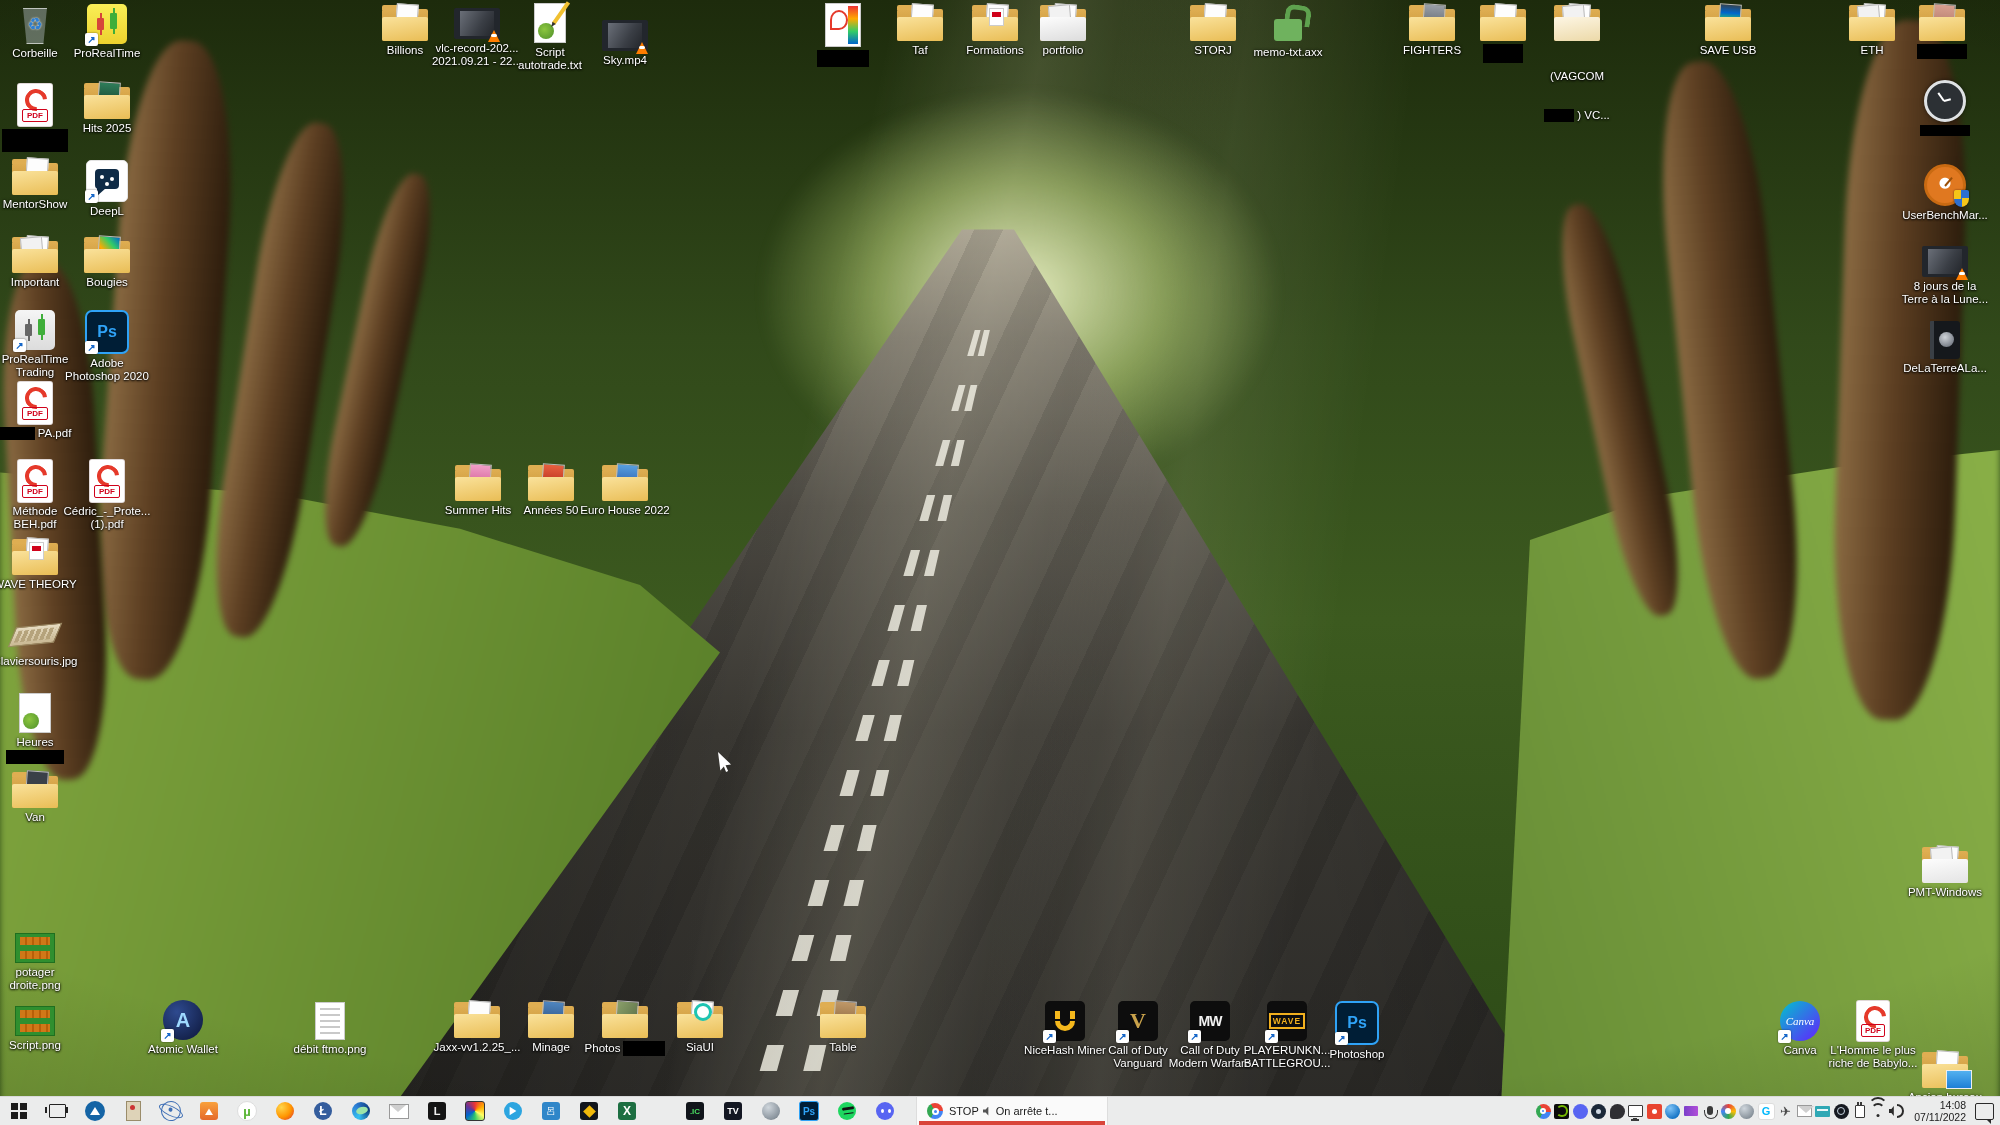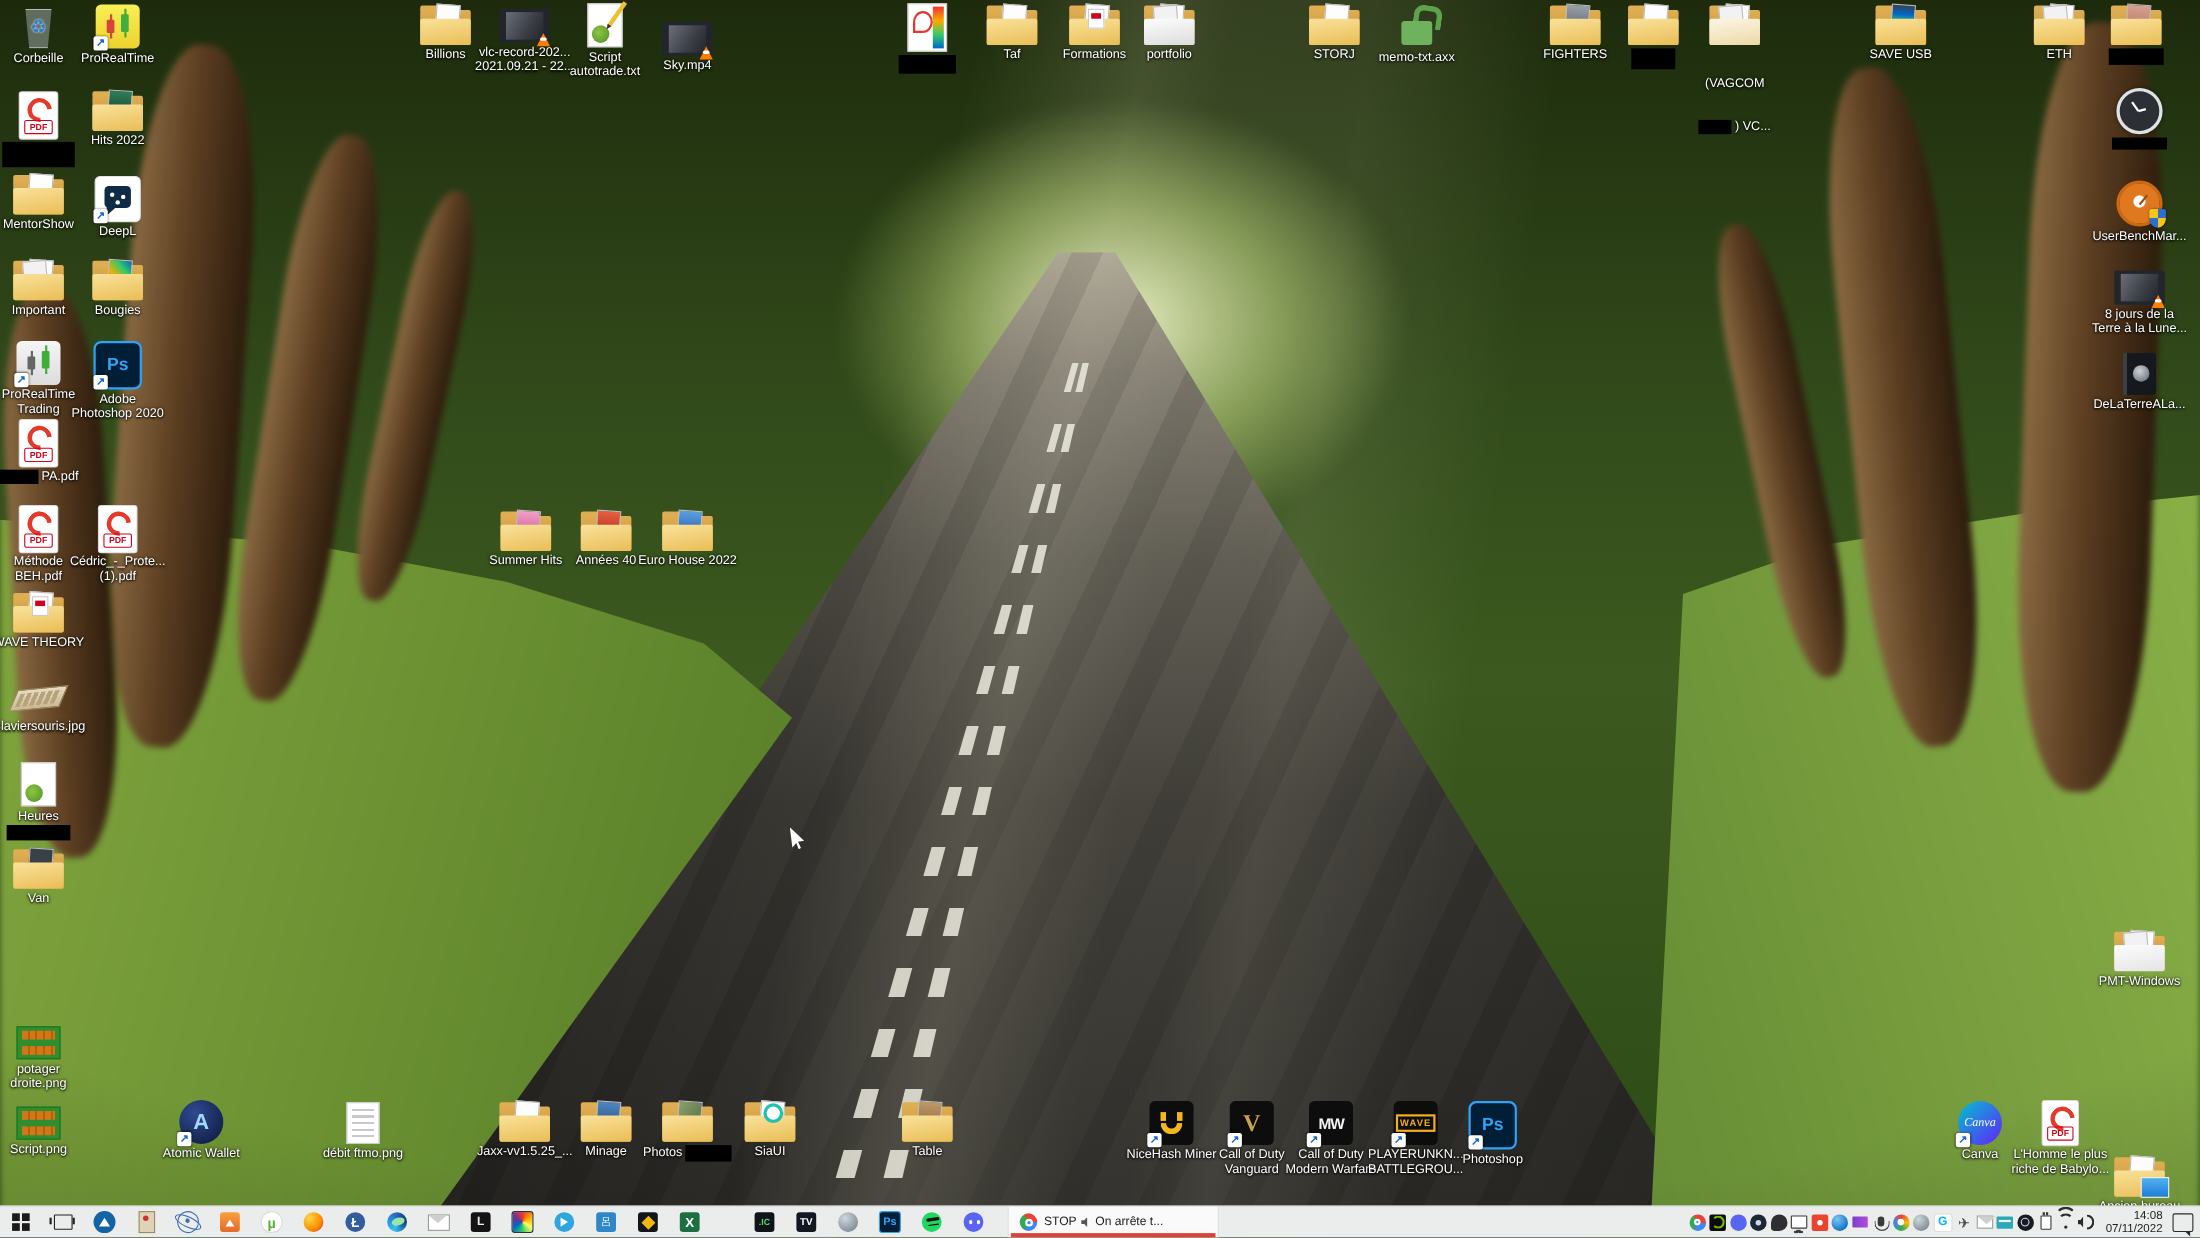--- a/index.html
+++ b/index.html
@@ -348,21 +348,21 @@
       <i class="sc"></i>
     </div>
   <div class="lbl">ProRealTime</div>
 </div>
 <div class="cell" style="left:69px;top:84px">
   <div class="ico fold">
       <i class="back"></i>
       <i class="doc" style="background:linear-gradient(#2f7d5a,#173f2c)"></i>
       <i class="front"></i>
     </div>
-  <div class="lbl">Hits 2022</div>
+  <div class="lbl">Hits 2025</div>
 </div>
 <div class="cell" style="left:69px;top:160px">
   <div class="ico app deepl">
       <i class="bub"></i>
       <i class="sc"></i>
     </div>
   <div class="lbl">DeepL</div>
 </div>
 <div class="cell" style="left:69px;top:238px">
   <div class="ico fold">
@@ -557,21 +557,21 @@
       <i class="front"></i>
     </div>
   <div class="lbl">Summer Hits</div>
 </div>
 <div class="cell" style="left:513px;top:466px">
   <div class="ico fold">
       <i class="back"></i>
       <i class="doc" style="background:linear-gradient(#e86040,#b02818)"></i>
       <i class="front"></i>
     </div>
-  <div class="lbl">Années 40</div>
+  <div class="lbl">Années 50</div>
 </div>
 <div class="cell" style="left:587px;top:466px">
   <div class="ico fold">
       <i class="back"></i>
       <i class="doc" style="background:linear-gradient(#58a0e0,#2858a8)"></i>
       <i class="front"></i>
     </div>
   <div class="lbl">Euro House 2022</div>
 </div>
 
@@ -594,21 +594,21 @@
 <div class="cell" style="left:292px;top:1002px">
   <div class="ico docimg"></div>
   <div class="lbl">débit ftmo.png</div>
 </div>
 <div class="cell" style="left:439px;top:1003px">
   <div class="ico fold">
       <i class="back"></i>
       <i class="doc"></i>
       <i class="front"></i>
     </div>
-  <div class="lbl">Jaxx-vv1.5.25_...</div>
+  <div class="lbl">Jaxx-vv1.2.25_...</div>
 </div>
 <div class="cell" style="left:513px;top:1003px">
   <div class="ico fold">
       <i class="back"></i>
       <i class="doc" style="background:linear-gradient(#4f86c0,#2a4f80)"></i>
       <i class="front"></i>
     </div>
   <div class="lbl">Minage</div>
 </div>
 <div class="cell" style="left:587px;top:1003px">

